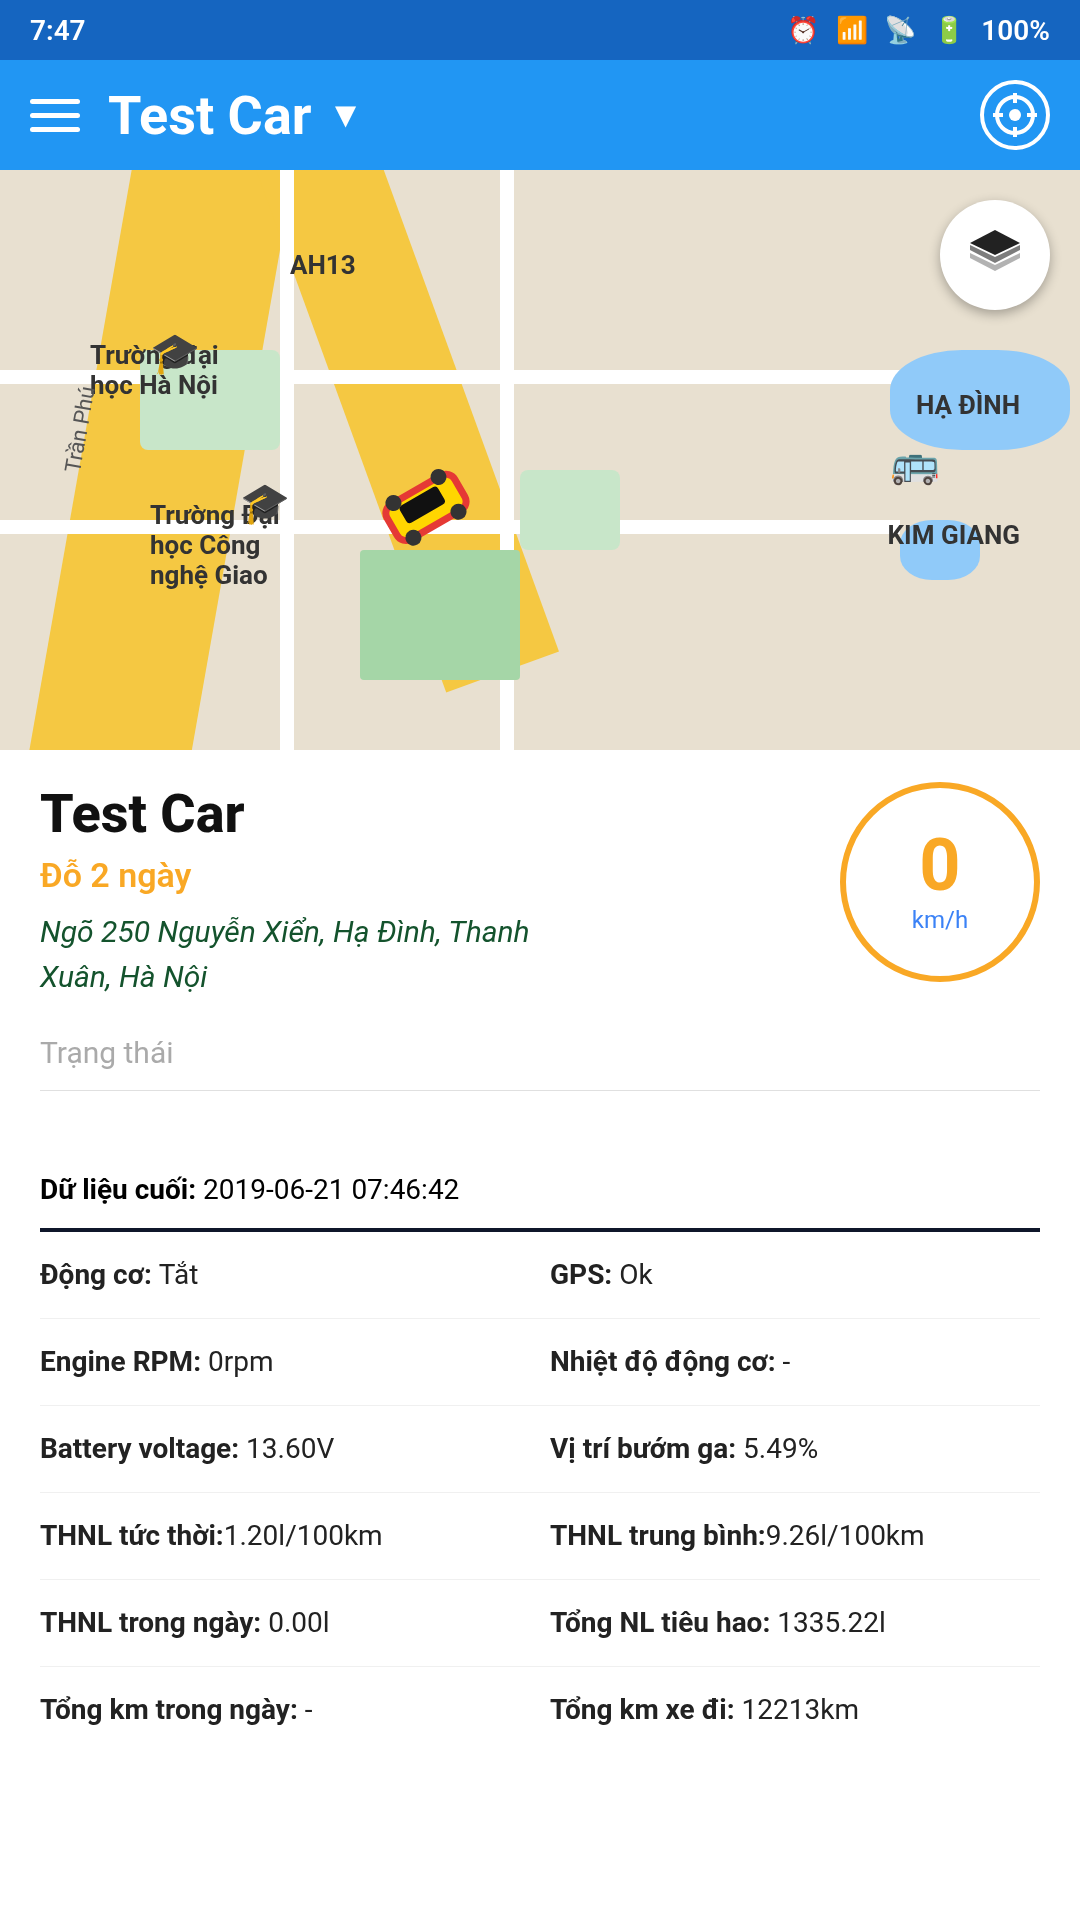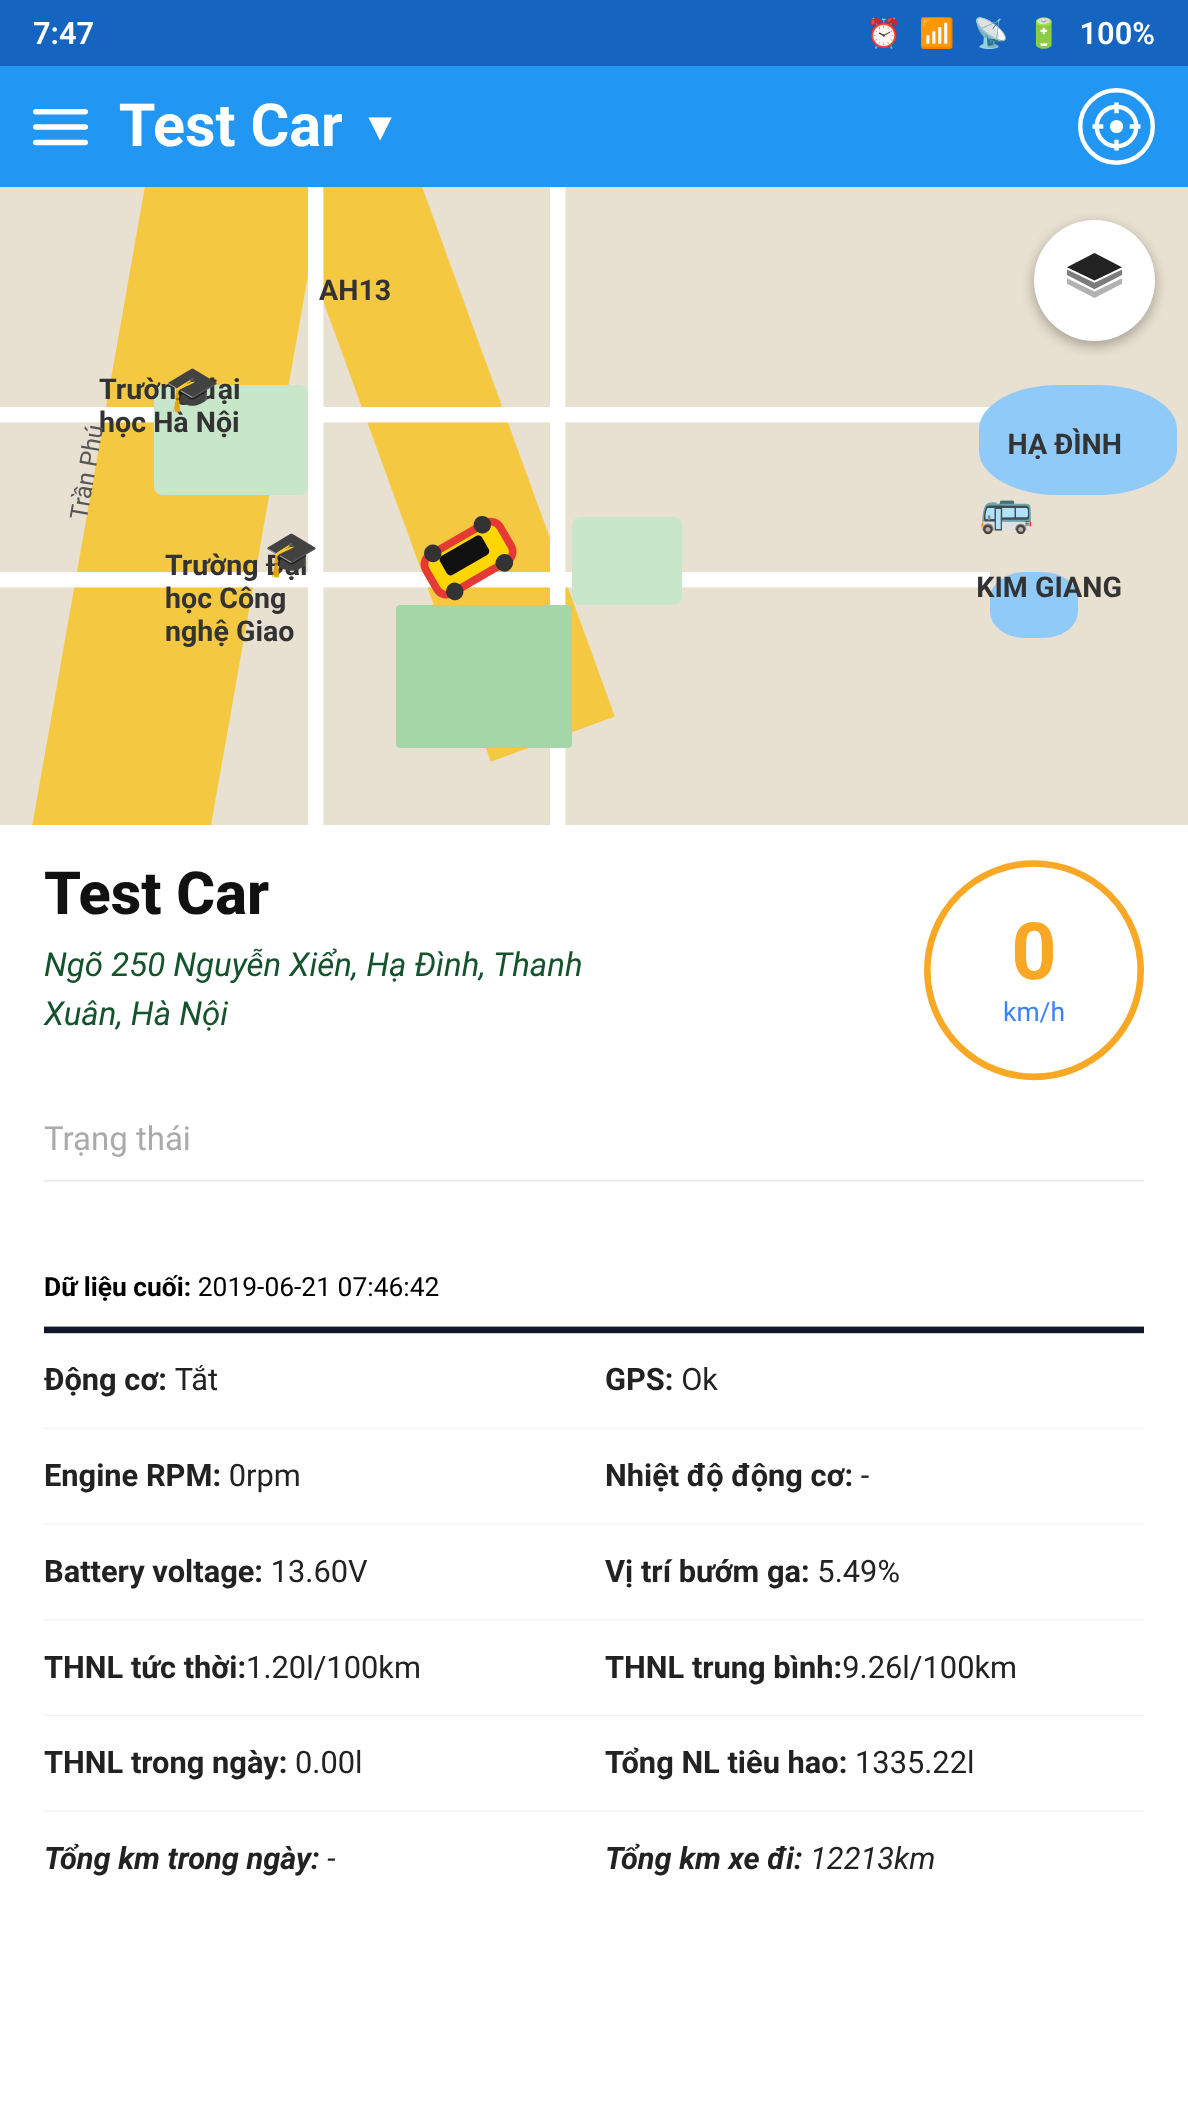--- a/index.html
+++ b/index.html
@@ -259,39 +259,38 @@
       display: flex;
       justify-content: space-between;
       padding: 22px 0;
       border-bottom: 1px solid #f0f0f0;
       font-size: 28px;
       color: #222;
       line-height: 1.5;
     }
     .data-row:last-child {
       border-bottom: none;
-      font-style: italic;
     }
     .data-cell {
       flex: 1;
     }
     .data-cell b {
       font-weight: 700;
     }
     .data-cell:first-child {
       padding-right: 20px;
     }
     .data-cell.multi-line {
       display: flex;
       flex-direction: row;
     }
     .data-full-row {
       padding: 22px 0;
-      border-bottom: 6px solid #0f172a;
-      font-size: 24px;
+      border-bottom: 4px solid #0f172a;
+      font-size: 28px;
     }
   </style>
 </head>
 <body>
 
 <div class="status-bar">
   <span>7:47</span>
   <div class="status-bar-right">
     <span class="status-icon">⏰</span>
     <span class="status-icon">📶</span>
@@ -379,20 +378,21 @@
 </div>
 
 <div class="collapse-handle">
   <div class="collapse-handle-bar"></div>
 </div>
 
 <div class="info-panel">
   <div class="info-panel-header">
     <div class="info-left">
       <div class="vehicle-name">Test Car</div>
+      <div class="vehicle-status">Đỗ 2 ngày</div>
       <div class="vehicle-address">Ngõ 250 Nguyễn Xiển, Hạ Đình, Thanh Xuân, Hà Nội</div>
     </div>
     <div class="speed-circle">
       <span class="speed-value">0</span>
       <span class="speed-unit">km/h</span>
     </div>
   </div>
 
   <div class="trang-thai-section">
     <span class="trang-thai-label">Trạng thái</span>

